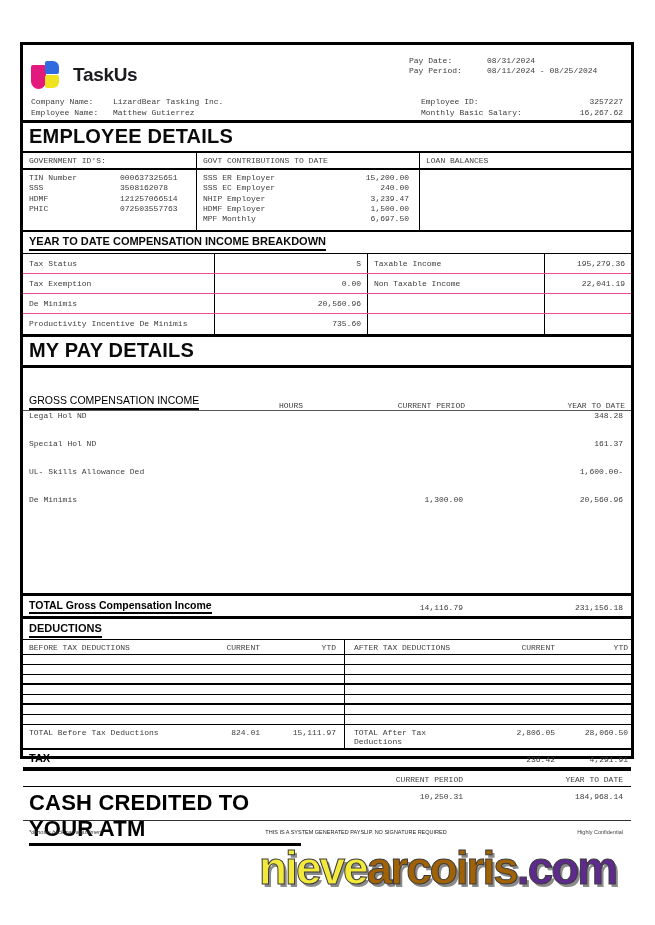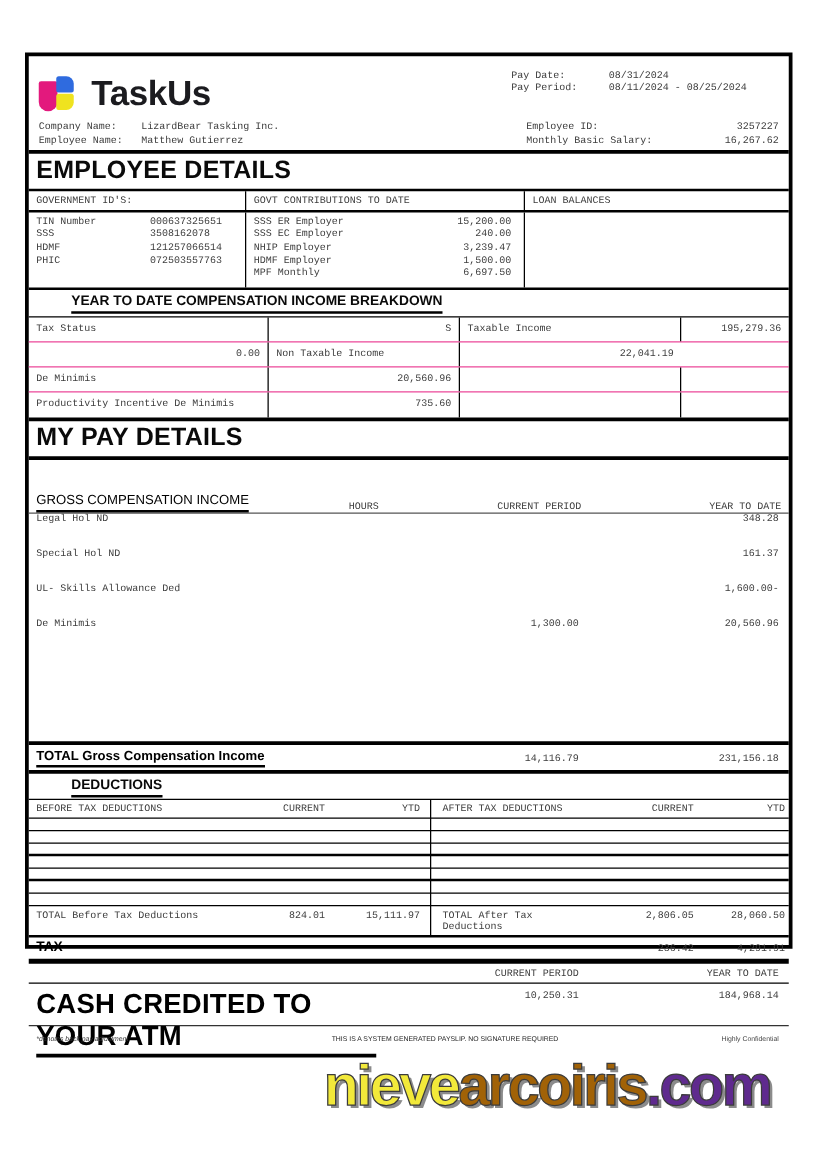--- a/index.html
+++ b/index.html
@@ -13,21 +13,21 @@
   
   .hdr { display:flex; padding:8px 8px 0 8px; height:52px; }
   .logo { display:flex; align-items:center; gap:11px; }
   .logo-mark { position:relative; width:31px; height:28px; }
   .lm-pink { position:absolute; left:0; top:4px; width:15px; height:24px; background:#e3197d;
              border-radius:2px 2px 8px 8px; }
   .lm-blue { position:absolute; left:14px; top:0; width:14px; height:13px; background:#2f6bdf;
              border-radius:2px 6px 2px 2px; }
   .lm-yellow { position:absolute; left:14px; top:14px; width:14px; height:13px; background:#efe31f;
                border-radius:2px 2px 6px 2px; }
-  .logo-text { font-size:28px; font-weight:600; color:#1b1b1f; letter-spacing:-0.3px; }
+  .logo-text { font-size:19px; font-weight:600; color:#1b1b1f; letter-spacing:-0.3px; }
   .pay-block { margin-left:auto; width:214px; padding-top:3px; }
   .pay-line { display:flex; line-height:10px; }
   .pay-line .lbl { width:78px; }
 
   .info-row { display:flex; padding:0 8px; height:23px; }
   .info-left { flex:1; }
   .info-line { display:flex; line-height:10.5px; }
   .info-line .lbl { width:82px; }
   .info-right { width:202px; }
   .info-line .val-r { margin-left:auto; text-align:right; }
@@ -41,21 +41,21 @@
   .gov-table { border-top:2px solid #000; border-bottom:2px solid #000; }
   .gov-hdr { display:grid; grid-template-columns:174px 223px 1fr; border-bottom:2px solid #000; }
   .gov-body { display:grid; grid-template-columns:174px 223px 1fr; min-height:60px; }
   .gov-cell { padding:3px 6px; border-right:1px solid #000; }
   .gov-cell:last-child { border-right:none; }
   .kv { display:flex; line-height:10.3px; }
   .kv .k { width:91px; }
   .kv .v-r { margin-left:auto; text-align:right; padding-right:4px; }
 
   .sec-title { font-size:11px; font-weight:bold; color:#0a0a0a; padding:3px 6px 0; line-height:13px; }
-  .sec-title span { display:inline-block; border-bottom:2px solid #000; padding-bottom:1px;margin-left:28px; }
+  .sec-title span { display:inline-block; border-bottom:2px solid #000; padding-bottom:1px; }
 
   
   .bd-table { border-top:1px solid #000; border-bottom:3px solid #000; margin-top:2px; }
   .bd-row { display:grid; grid-template-columns:192px 153px 177px 1fr; height:20px; border-bottom:1px solid #ec4899; }
   .bd-row:last-child { border-bottom:none; }
   .bd-cell { padding:5px 6px 0; border-right:1px solid #000; }
   .bd-cell:last-child { border-right:none; }
   .t-r { text-align:right; }
 
   .h-big.mpd { border-bottom:3px solid #000; }
@@ -231,20 +231,21 @@
     <div class="sec-title"><span>YEAR TO DATE COMPENSATION INCOME BREAKDOWN</span></div>
 
     <div class="bd-table mono">
       <div class="bd-row">
         <div class="bd-cell">Tax Status</div>
         <div class="bd-cell t-r">S</div>
         <div class="bd-cell">Taxable Income</div>
         <div class="bd-cell t-r">195,279.36</div>
       </div>
       <div class="bd-row">
+        <div class="bd-cell">Tax Exemption</div>
         <div class="bd-cell t-r">0.00</div>
         <div class="bd-cell">Non Taxable Income</div>
         <div class="bd-cell t-r">22,041.19</div>
       </div>
       <div class="bd-row">
         <div class="bd-cell">De Minimis</div>
         <div class="bd-cell t-r">20,560.96</div>
         <div class="bd-cell"></div>
         <div class="bd-cell t-r"></div>
       </div>

